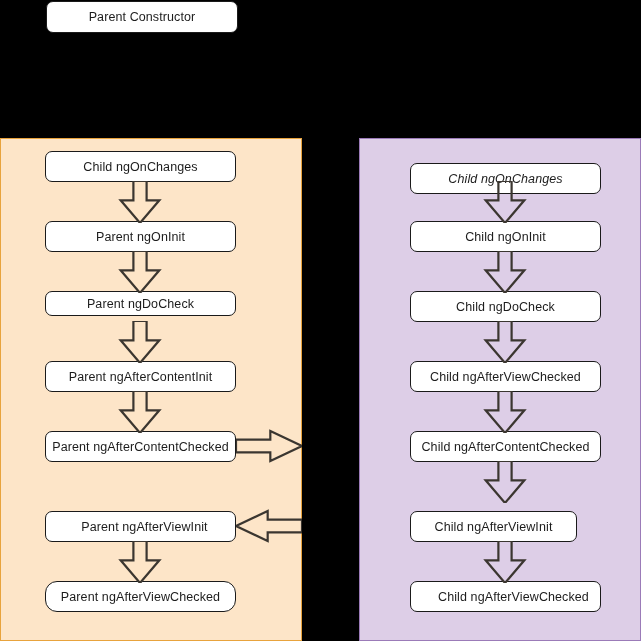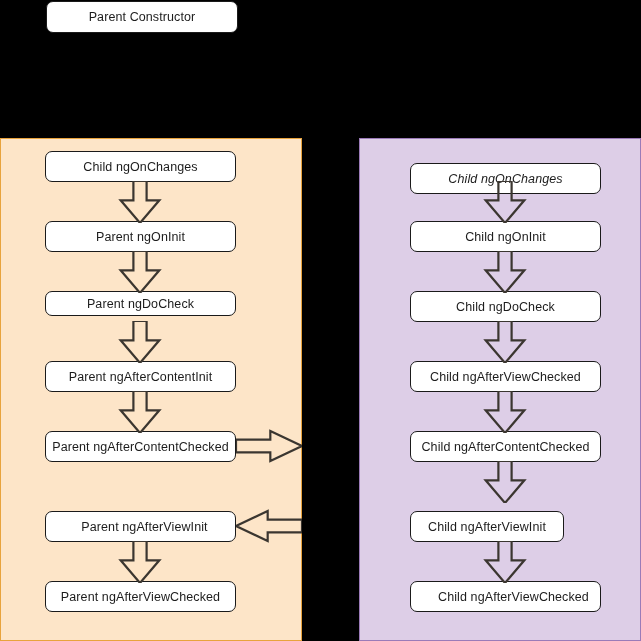--- a/index.html
+++ b/index.html
@@ -88,40 +88,40 @@
   </div>
   <div class="node" id="n-par-3" style="left: 45px; top: 361px; width: 191px; height: 31px;">
     <span>Parent ngAfterContentInit</span>
   </div>
   <div class="node" id="n-par-4" style="left: 45px; top: 431px; width: 191px; height: 31px;">
     <span>Parent ngAfterContentChecked</span>
   </div>
   <div class="node" id="n-par-5" style="left: 45px; top: 511px; width: 191px; height: 31px; padding-left: 8px;">
     <span>Parent ngAfterViewInit</span>
   </div>
-  <div class="node" id="n-par-6" style="left: 45px; top: 581px; width: 191px; height: 31px;">
+  <div class="node" id="n-par-6" style="left: 45px; top: 581px; width: 191px; height: 31px; border-radius: 12px;">
     <span>Parent ngAfterViewChecked</span>
   </div>
 
   <div class="node" id="n-chi-0" style="left: 410px; top: 163px; width: 191px; height: 31px; font-style: italic;">
     <span>Child ngOnChanges</span>
   </div>
   <div class="node" id="n-chi-1" style="left: 410px; top: 221px; width: 191px; height: 31px;">
     <span>Child ngOnInit</span>
   </div>
   <div class="node" id="n-chi-2" style="left: 410px; top: 291px; width: 191px; height: 31px;">
     <span>Child ngDoCheck</span>
   </div>
   <div class="node" id="n-chi-3" style="left: 410px; top: 361px; width: 191px; height: 31px;">
     <span>Child ngAfterViewChecked</span>
   </div>
   <div class="node" id="n-chi-4" style="left: 410px; top: 431px; width: 191px; height: 31px;">
     <span>Child ngAfterContentChecked</span>
   </div>
-  <div class="node" id="n-chi-5" style="left: 410px; top: 511px; width: 154px; height: 31px;">
+  <div class="node" id="n-chi-5" style="left: 410px; top: 511px; width: 167px; height: 31px;">
     <span>Child ngAfterViewInit</span>
   </div>
   <div class="node" id="n-chi-6" style="left: 410px; top: 581px; width: 191px; height: 31px; padding-left: 16px;">
     <span>Child ngAfterViewChecked</span>
   </div>
 
   <div id="arrow-layer">
       <div class="arrow-down" style="position: absolute; left: 118px; top: 181px; width: 44px; height: 42px;">
         <svg viewBox="0 0 44 42" preserveAspectRatio="none">
           <polygon points="15.4,0 28.6,0 28.6,19.32 41.36,19.32 22,42 2.6399999999999997,19.32 15.4,19.32" class="arrow-shape"></polygon>

